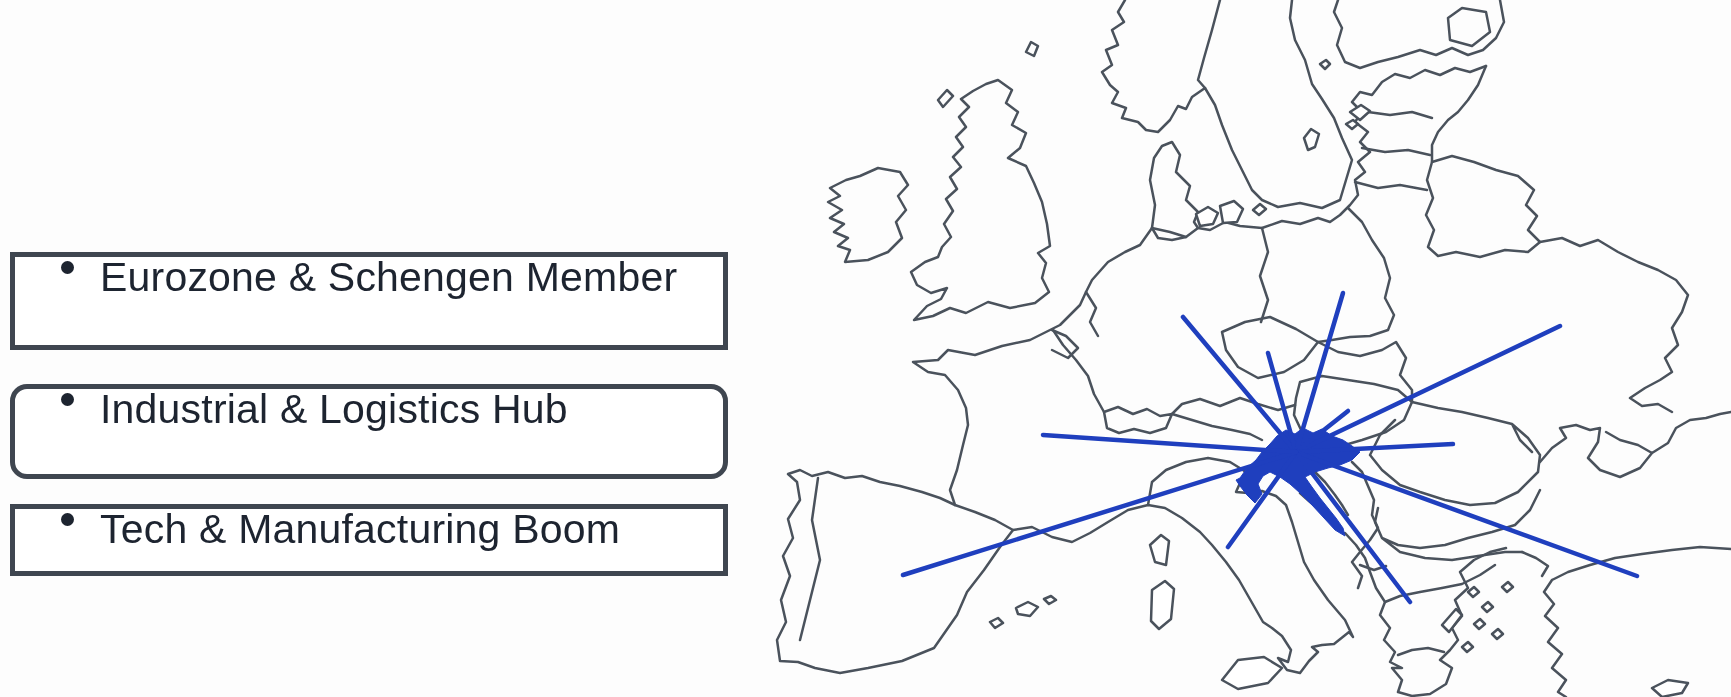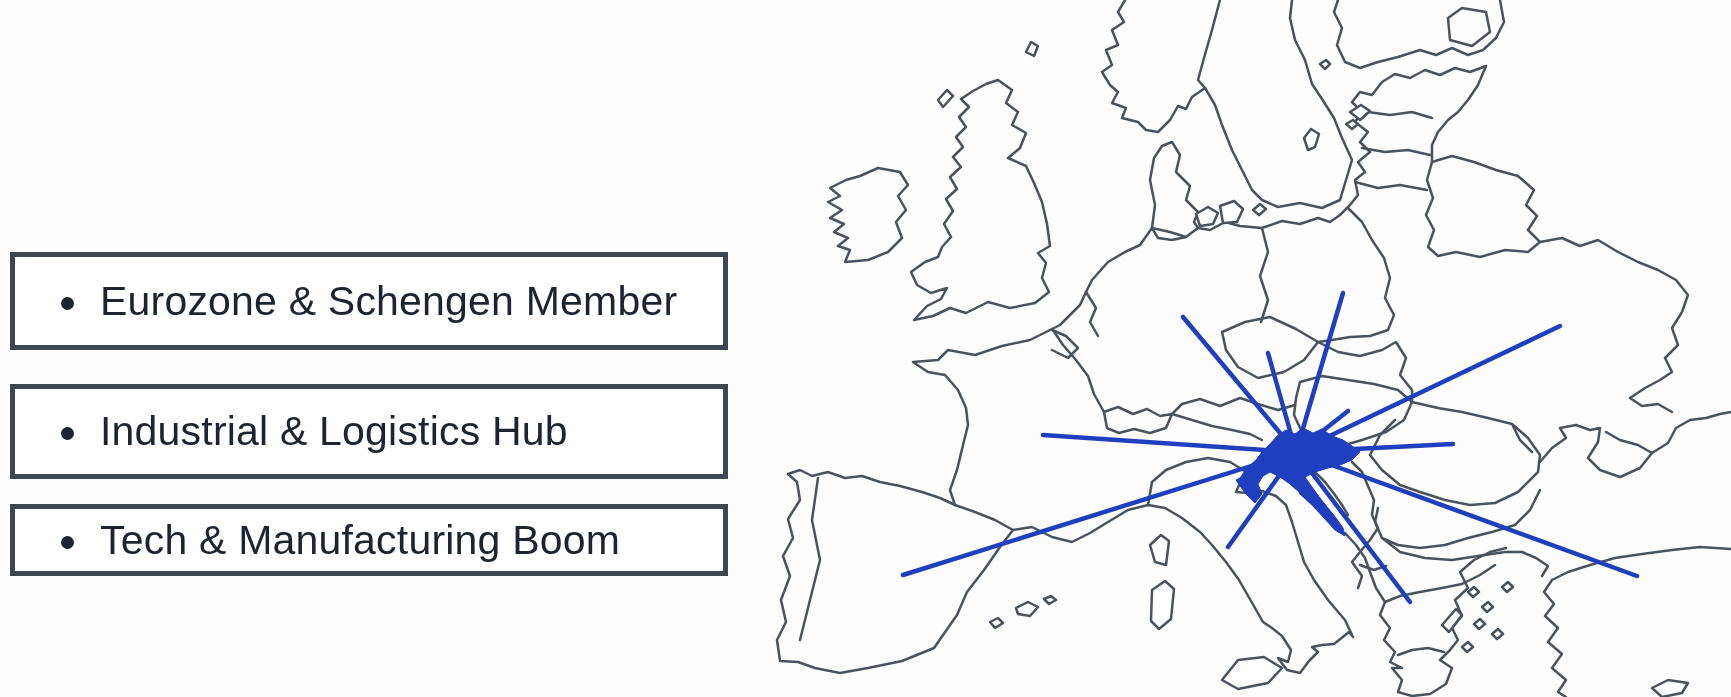--- a/index.html
+++ b/index.html
@@ -6,32 +6,32 @@
   body{
     width:1731px;height:697px;position:relative;overflow:hidden;
     background:#fdfdfd;
     font-family:"Liberation Sans", sans-serif;
   }
   .stage{position:absolute;inset:0;}
   .map-svg{position:absolute;left:0;top:0;width:1731px;height:697px;}
   .info-box{
     position:absolute;left:10px;width:718px;box-sizing:border-box;
     border:5px solid #3f4650;background:#ffffff;
-    display:flex;align-items:center;padding-left:46px;
+    display:flex;padding-left:46px;
   }
   .info-box .dot{
     width:13px;height:13px;border-radius:50%;
     background:#1d2430;flex:0 0 auto;margin-right:26px;margin-top:4px;
   }
   .info-box .label{
     font-size:41px;line-height:1;color:#1d2430;letter-spacing:0.2px;
     white-space:nowrap;
   }
   #box-1{top:252px;height:98px;}
-  #box-2{top:384px;height:95px;}
+  #box-2{top:384px;height:95px;border-radius:17px;}
   #box-3{top:504px;height:72px;}
   .coast{fill:none;stroke:#4a525c;stroke-width:2.5;stroke-linejoin:round;stroke-linecap:round;}
   .isle{fill:#ffffff;stroke:#4a525c;stroke-width:2.5;stroke-linejoin:round;}
   .spoke{fill:none;stroke-linecap:round;}
 </style>
 </head>
 <body>
 
 <div class="stage">
 

